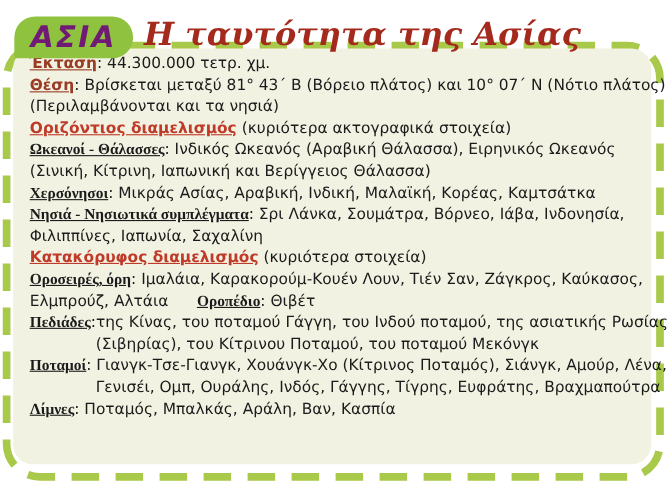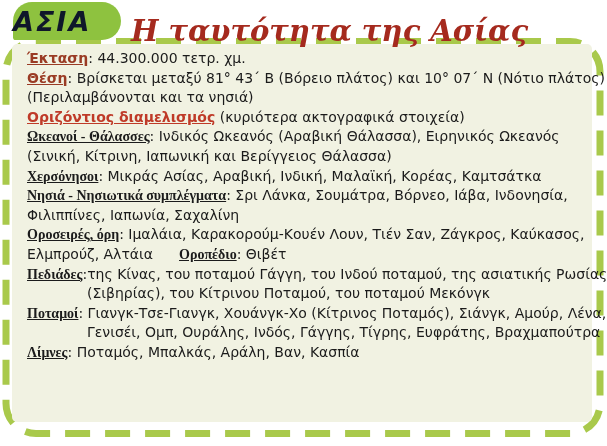--- a/index.html
+++ b/index.html
@@ -5,29 +5,29 @@
   html,body{margin:0;padding:0;background:#ffffff;}
   body{
     width:607px;height:446px;position:relative;overflow:hidden;
     font-family:"DejaVu Sans", sans-serif;
     -webkit-font-smoothing:antialiased;
   }
   .dash-border-svg{position:absolute;left:0;top:0;width:607px;height:446px;pointer-events:none;}
   .dash-border-svg rect{fill:none;stroke:var(--dash-green);stroke-width:7;stroke-dasharray:25 15;}
   .fact-sheet{
     position:absolute;left:12px;top:44px;width:580px;height:378px;
-    background:var(--box-bg);border-radius:5px;
+    background:var(--box-bg);border-radius:18px;
     box-sizing:border-box;padding:5px 14px 0 15px;
   }
   .asia-badge{
-    position:absolute;left:13px;top:2px;width:108px;height:38px;
+    position:absolute;left:13px;top:15px;width:108px;height:38px;
     background:var(--badge-green);
     border-radius:20px 20px 20px 3px;
-    display:flex;align-items:center;
-    color:#0f172a;font-weight:bold;font-style:italic;
+    display:flex;align-items:center;justify-content:center;
+    color:#701a75;font-weight:bold;font-style:italic;
     font-size:27px;letter-spacing:2px;line-height:1;
     z-index:3;
   }
   .page-title{
     position:absolute;left:131px;top:1px;z-index:3;
     color:var(--title-red);
     font-family:"DejaVu Serif", serif;
     font-weight:bold;font-style:italic;
     font-size:29px;line-height:36px;white-space:nowrap;
     letter-spacing:0px;
@@ -61,20 +61,21 @@
   <div>
       <div class="fact-line"><span class="label maroon">Έκταση</span><span class="text">: 44.300.000 τετρ. χμ.</span></div>
       <div class="fact-line"><span class="label maroon">Θέση</span><span class="text">: Βρίσκεται μεταξύ 81° 43´ Β (Βόρειο πλάτος) και 10° 07´ Ν (Νότιο πλάτος) και</span></div>
       <div class="fact-line"><span class="text">(Περιλαμβάνονται και τα νησιά)</span></div>
       <div class="fact-line"><span class="label red">Οριζόντιος διαμελισμός</span><span class="text"> (κυριότερα ακτογραφικά στοιχεία)</span></div>
       <div class="fact-line"><span class="label plain">Ωκεανοί - Θάλασσες</span><span class="text">: Ινδικός Ωκεανός (Αραβική Θάλασσα), Ειρηνικός Ωκεανός</span></div>
       <div class="fact-line"><span class="text">(Σινική, Κίτρινη, Ιαπωνική και Βερίγγειος Θάλασσα)</span></div>
       <div class="fact-line"><span class="label plain">Χερσόνησοι</span><span class="text">: Μικράς Ασίας, Αραβική, Ινδική, Μαλαϊκή, Κορέας, Καμτσάτκα</span></div>
       <div class="fact-line"><span class="label plain">Νησιά - Νησιωτικά συμπλέγματα</span><span class="text">: Σρι Λάνκα, Σουμάτρα, Βόρνεο, Ιάβα, Ινδονησία,</span></div>
       <div class="fact-line"><span class="text">Φιλιππίνες, Ιαπωνία, Σαχαλίνη</span></div>
+      <div class="fact-line"><span class="label red">Κατακόρυφος διαμελισμός</span><span class="text"> (κυριότερα στοιχεία)</span></div>
       <div class="fact-line"><span class="label plain">Οροσειρές, όρη</span><span class="text">: Ιμαλάια, Καρακορούμ-Κουέν Λουν, Τιέν Σαν, Ζάγκρος, Καύκασος,</span></div>
       <div class="fact-line"><span class="text">Ελμπρούζ, Αλτάια</span><span class="gap"></span><span class="label plain">Οροπέδιο</span><span class="text">: Θιβέτ</span></div>
       <div class="fact-line"><span class="label plain">Πεδιάδες</span><span class="text">:της Κίνας, του ποταμού Γάγγη, του Ινδού ποταμού, της ασιατικής Ρωσίας</span></div>
       <div class="fact-line indent"><span class="text">(Σιβηρίας), του Κίτρινου Ποταμού, του ποταμού Μεκόνγκ</span></div>
       <div class="fact-line"><span class="label plain">Ποταμοί</span><span class="text">: Γιανγκ-Τσε-Γιανγκ, Χουάνγκ-Χο (Κίτρινος Ποταμός), Σιάνγκ, Αμούρ, Λένα,</span></div>
       <div class="fact-line indent"><span class="text">Γενισέι, Ομπ, Ουράλης, Ινδός, Γάγγης, Τίγρης, Ευφράτης, Βραχμαπούτρα</span></div>
       <div class="fact-line"><span class="label plain">Λίμνες</span><span class="text">: Ποταμός, Μπαλκάς, Αράλη, Βαν, Κασπία</span></div>
     </div>
 </div>
 

